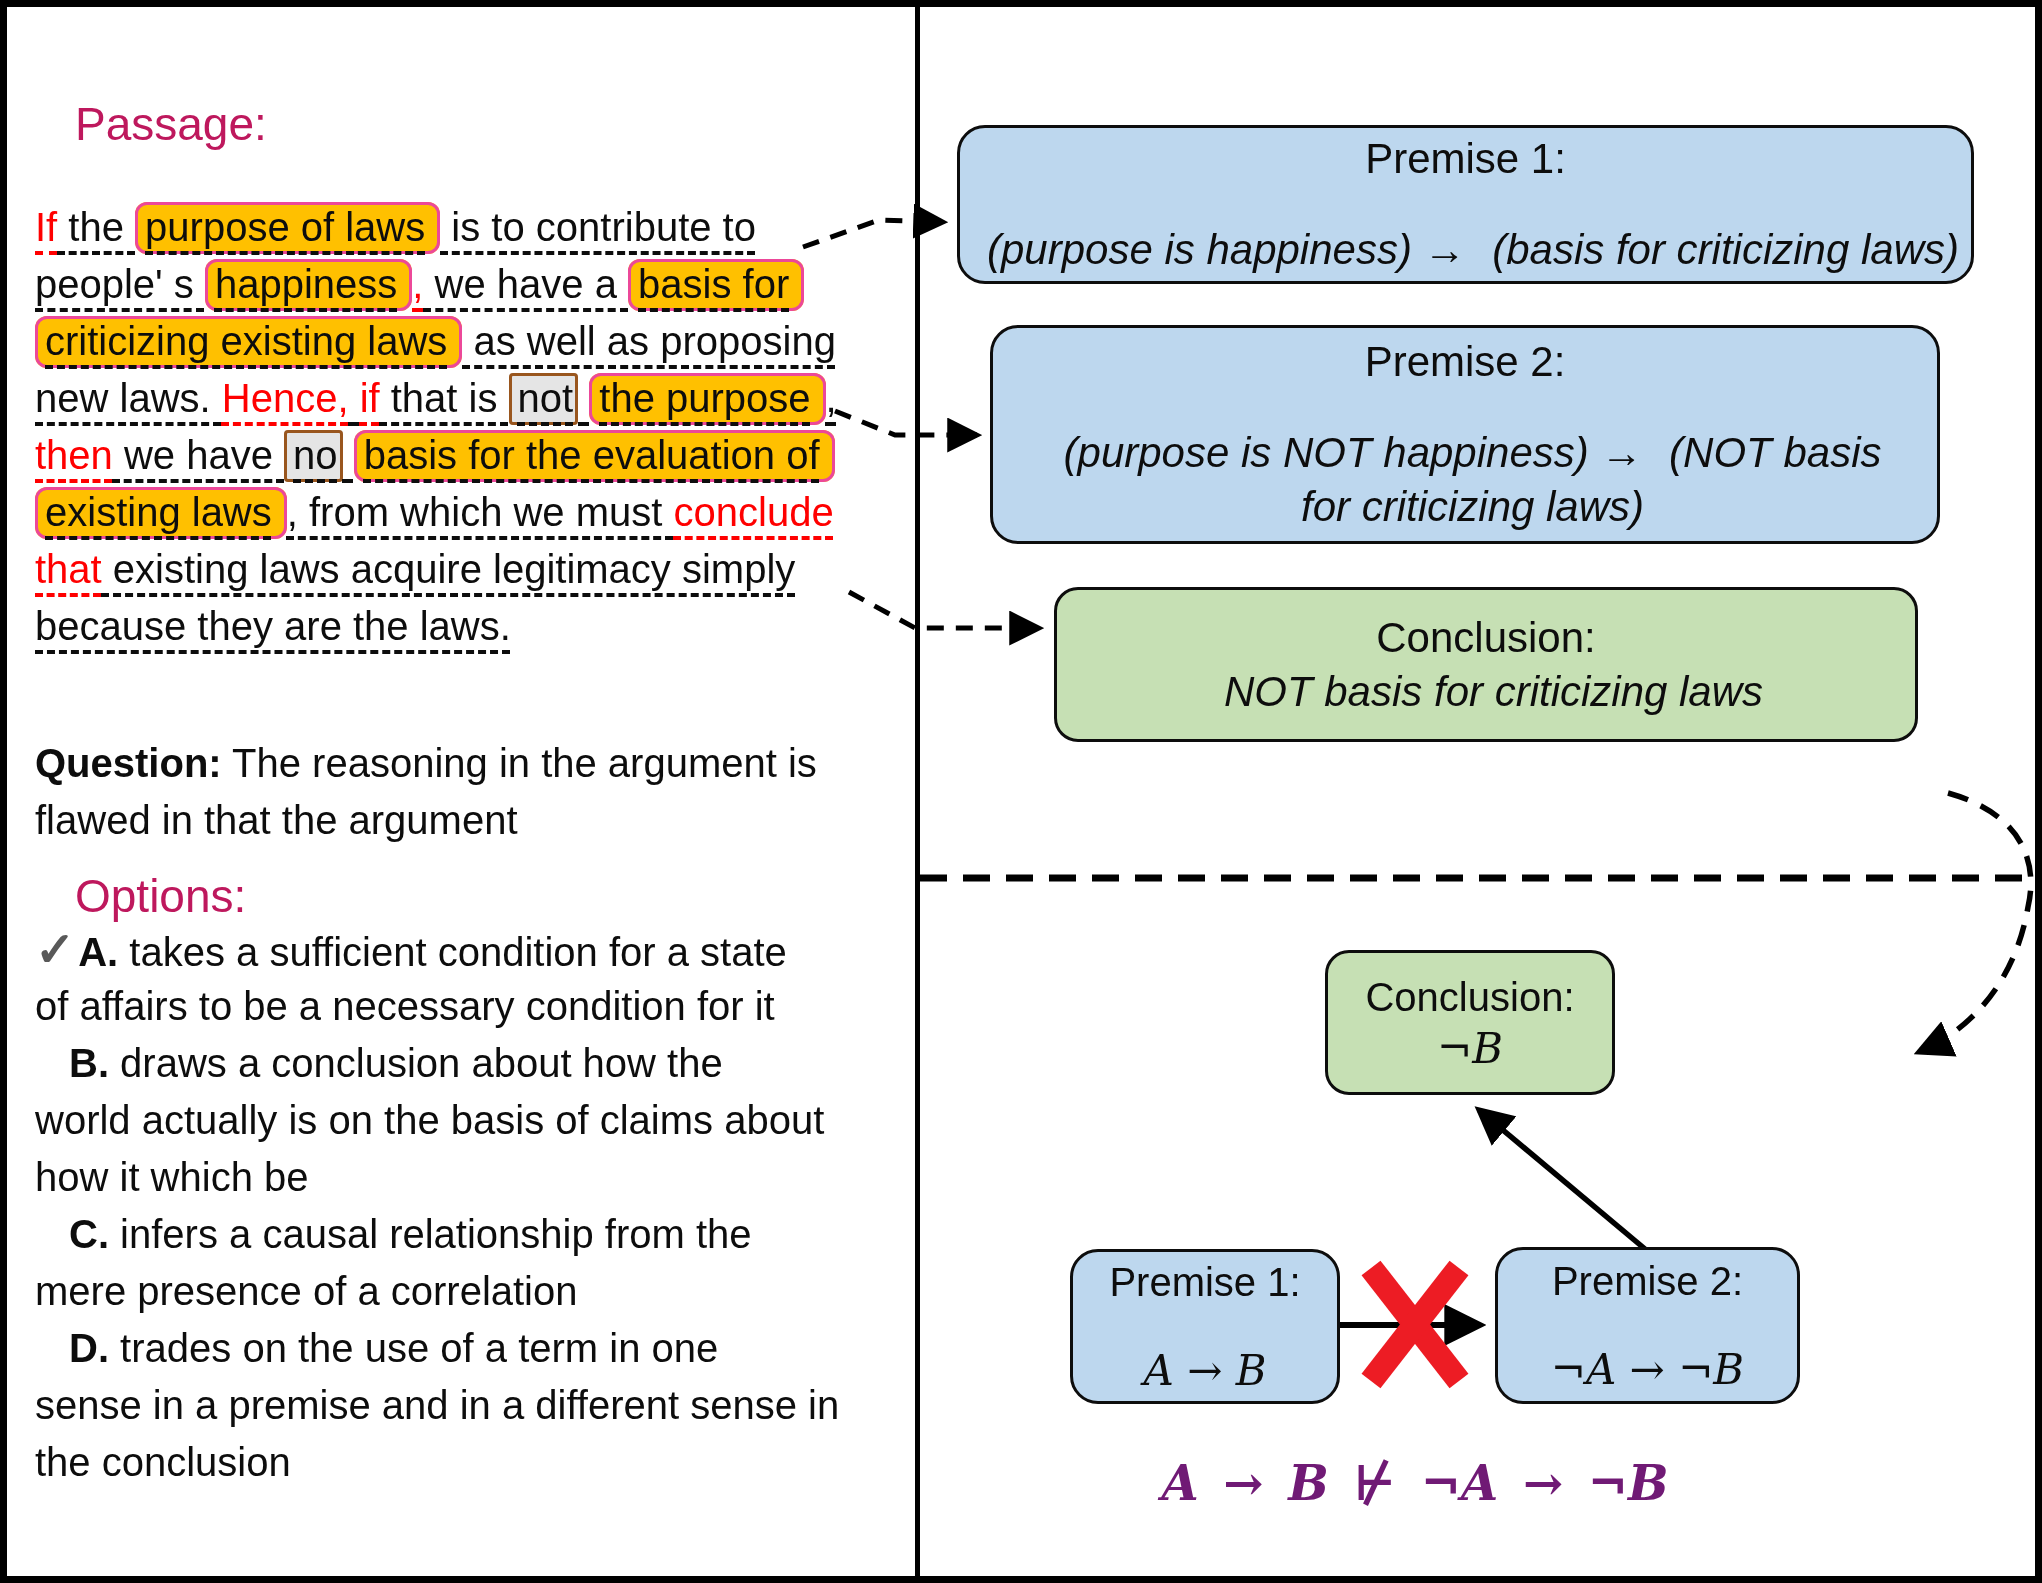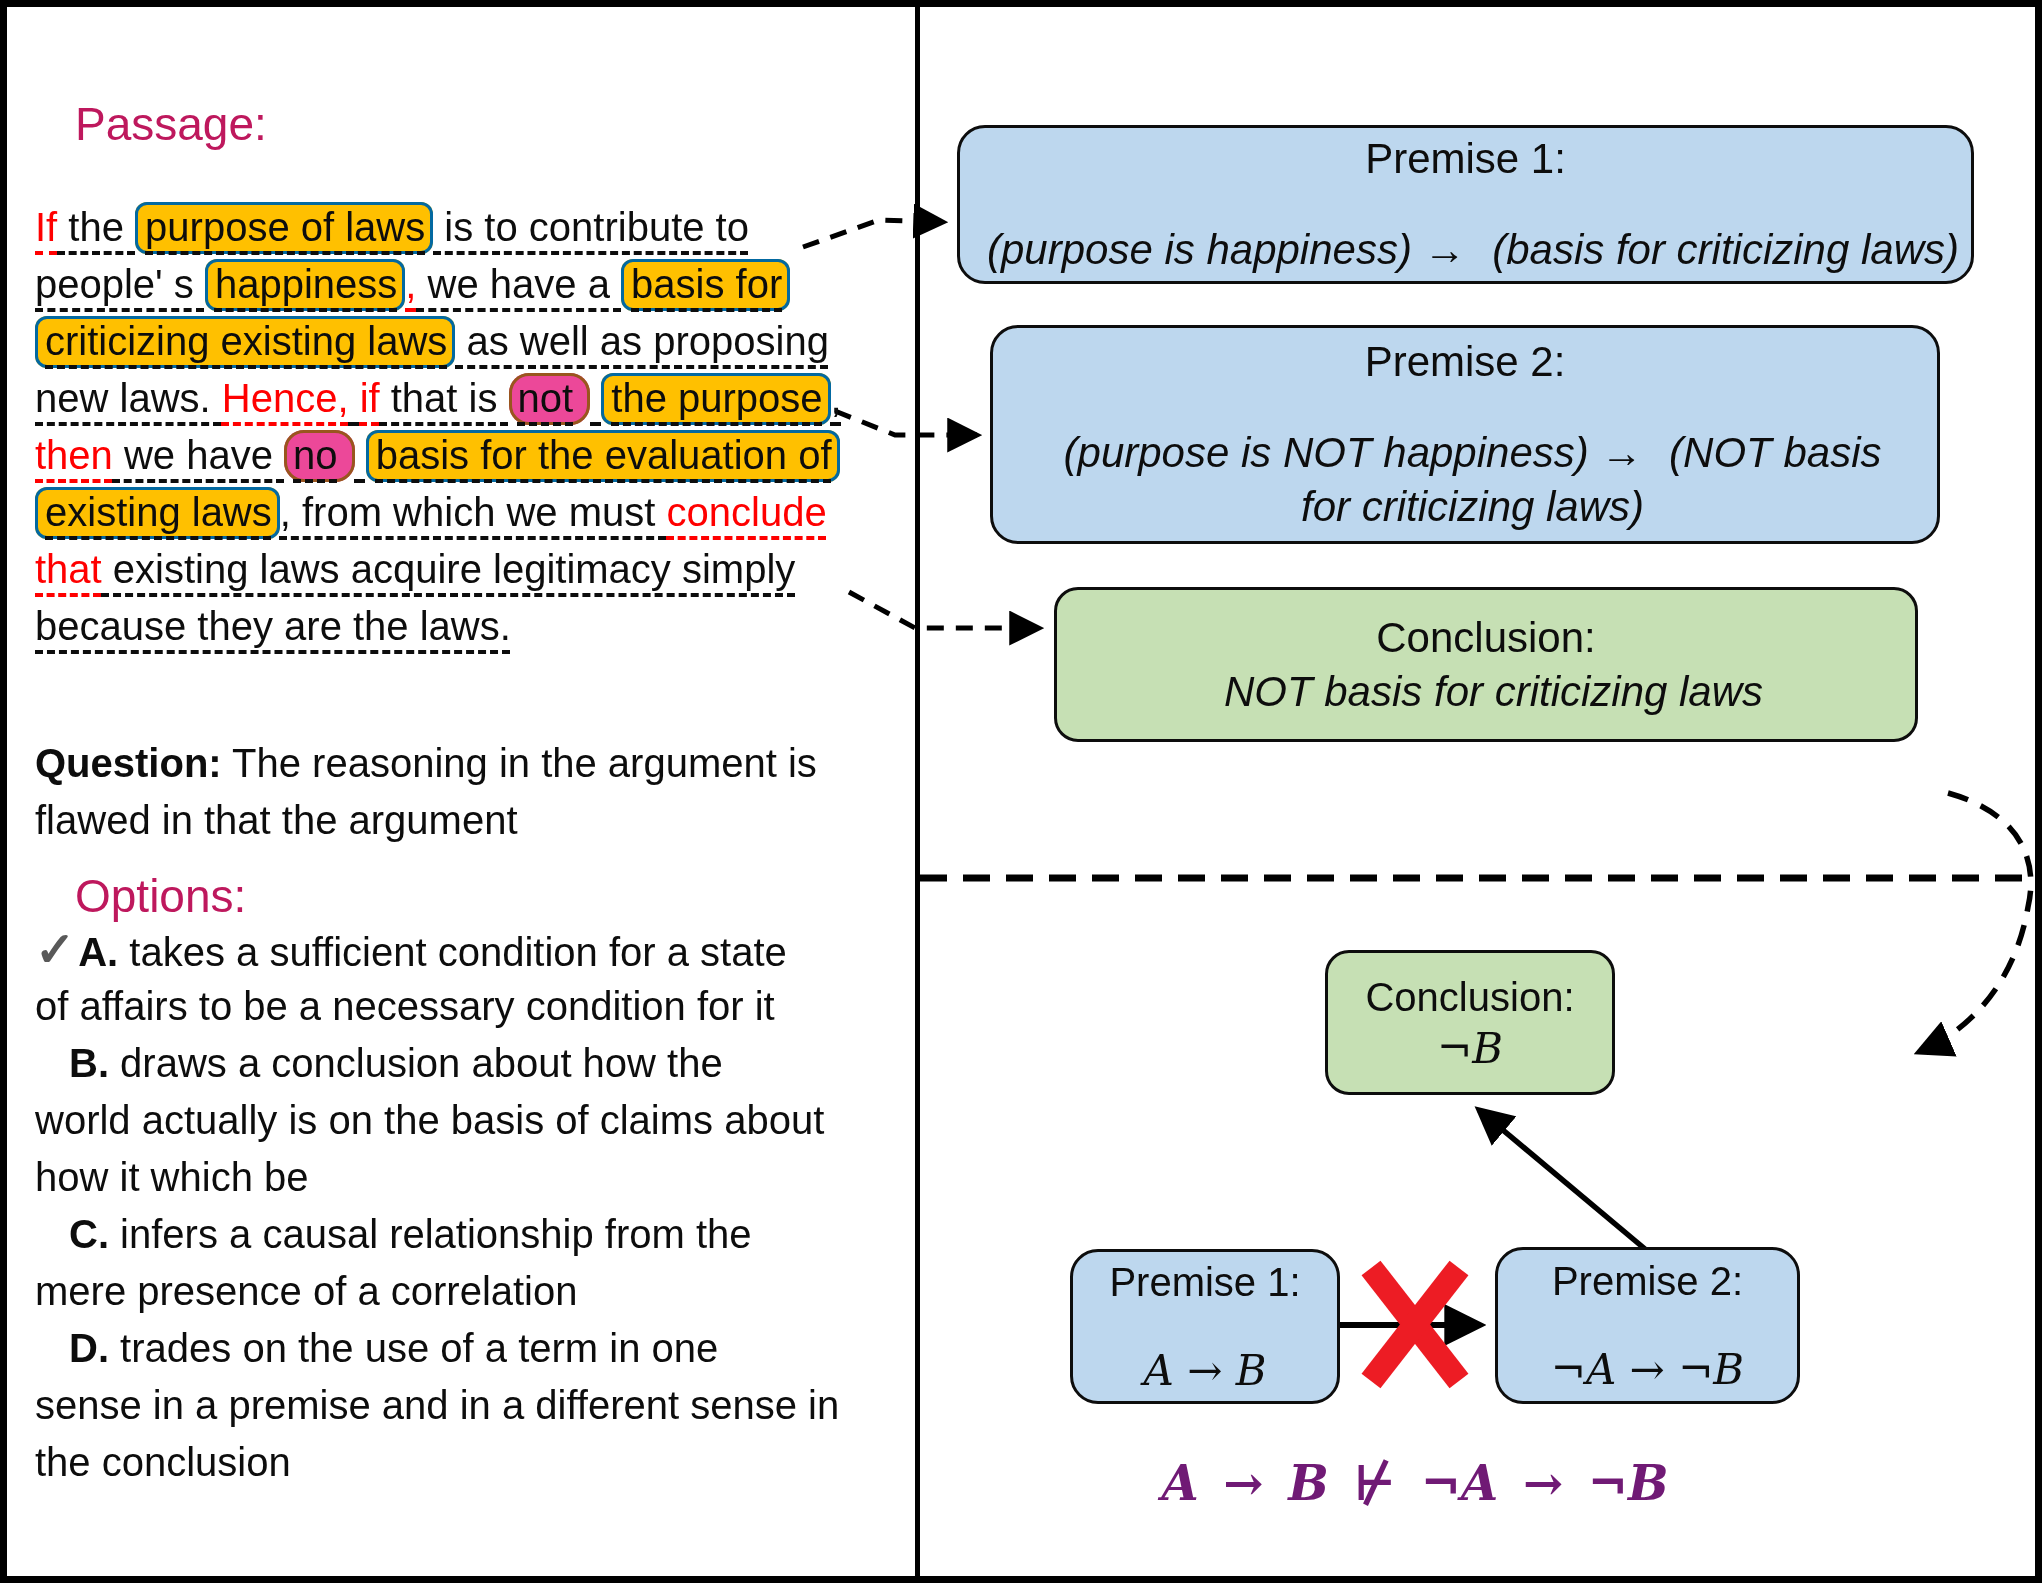--- a/index.html
+++ b/index.html
@@ -11,22 +11,22 @@
   
   .h1{position:absolute;font-size:46px;font-weight:normal;color:#be185d;margin-left:40px;}
   #passage-lines{position:absolute;left:28px;top:192px;font-size:40px;}
   #question-lines{position:absolute;left:28px;top:728px;font-size:40px;}
   #options-lines{position:absolute;left:28px;top:914px;font-size:40px;}
   .line{height:57px;line-height:57px;white-space:nowrap;}
   #passage-lines .line span{text-decoration-line:underline;text-decoration-style:dashed;
        text-decoration-thickness:3.5px;text-underline-offset:10px;}
   .red{color:#ff0000;font-weight:normal;}
   .bold{font-weight:bold;}
-  .hl{background:#FFC000;border:3px solid #0369a1;border-radius:12px;padding:0 5px 2px 7px;}
-  .hlo{background:#ec4899;border:3px solid #99561E;border-radius:20px;padding:0 14px 2px 6px;}
+  .hl{background:#FFC000;border:3px solid #ec4899;border-radius:12px;padding:0 12px 2px 7px;}
+  .hlo{background:#e5e5e5;border:3px solid #99561E;border-radius:4px;padding:0 2px 2px 6px;}
   .ind{padding-left:34px;}
   .check{color:#595959;font-weight:bold;font-size:48px;margin-right:3px;}
 
   
   .bx{position:absolute;border:3.5px solid #0d0d0d;display:flex;flex-direction:column;justify-content:center;
       align-items:center;text-align:center;box-sizing:border-box;}
   .blue{background:#BDD7EE;border-radius:28px;gap:37px;}
   .green{background:#C6E0B4;border-radius:24px;}
   .bx .ttl{font-size:42px;line-height:54px;}
   .bx .bod{font-size:42px;line-height:54px;}

